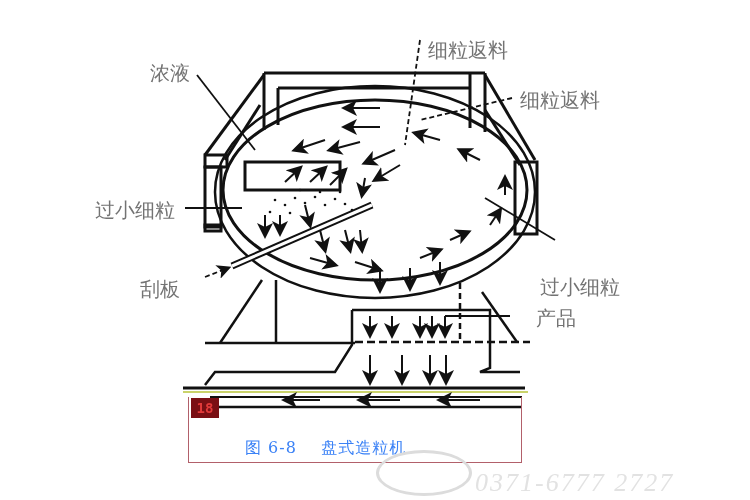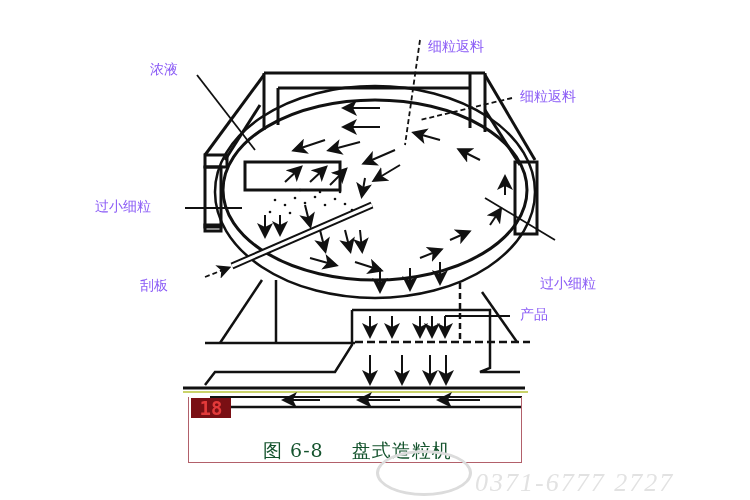--- a/index.html
+++ b/index.html
@@ -1,26 +1,26 @@
 <!DOCTYPE html>
 <html><head>
 <meta charset="utf-8">
 <style>
   html, body { margin:0; padding:0; background:#ffffff; }
   body { width:750px; height:500px; position:relative; overflow:hidden;
          font-family:"DejaVu Sans", sans-serif; }
   .stage { position:absolute; left:0; top:0; width:750px; height:500px; }
   svg.diagram { position:absolute; left:0; top:0; }
-  .lbl { position:absolute; font-size:14px; color:#8b5cf6; white-space:nowrap; line-height:1; font-family:Liberation Serif, serif; }
+  .lbl { position:absolute; font-size:20px; color:#737373; white-space:nowrap; line-height:1; font-family:Liberation Serif, serif; }
   .caption-box { position:absolute; left:188px; top:397px; width:334px; height:66px;
                  border:1.5px solid #b2606a; border-top:none; box-sizing:border-box; }
-  .caption { position:absolute; left:263px; top:438px; font-size:19px; color:#14532d;
+  .caption { position:absolute; left:245px; top:438px; font-size:16px; color:#3b82f6;
              font-family:"DejaVu Serif", serif; letter-spacing:1px; white-space:nowrap; }
-  .page-badge { position:absolute; left:191px; top:398px; width:40px; height:20px;
-                background:#7a0f14; color:#e23a3a; font-size:19px; font-weight:bold;
+  .page-badge { position:absolute; left:191px; top:398px; width:28px; height:20px;
+                background:#7a0f14; color:#e23a3a; font-size:14px; font-weight:bold;
                 text-align:center; line-height:20px; font-family:"DejaVu Sans Mono", monospace; }
   .watermark { position:absolute; left:475px; top:468px; font-size:26px; color:#e2e2e2;
                font-style:italic; font-family:Liberation Serif, serif; letter-spacing:2px; white-space:nowrap; }
   .wm-logo { position:absolute; left:376px; top:450px; width:90px; height:40px;
              border:3px solid #dcdcdc; border-radius:50%; }
 </style>
 </head>
 <body>
 
 <div class="stage">
@@ -154,21 +154,21 @@
       </g>
     </g>
   </svg>
 
   <span class="lbl" style="left:150px;top:63px;">浓液</span>
   <span class="lbl" style="left:95px;top:200px;">过小细粒</span>
   <span class="lbl" style="left:140px;top:279px;">刮板</span>
   <span class="lbl" style="left:428px;top:40px;">细粒返料</span>
   <span class="lbl" style="left:520px;top:90px;">细粒返料</span>
   <span class="lbl" style="left:540px;top:245px;margin-top:32px;">过小细粒</span>
-  <span class="lbl" style="left:520px;top:308px;">产品</span>
+  <span class="lbl" style="left:536px;top:308px;">产品</span>
 
   <div class="caption-box"></div>
   <div class="page-badge">18</div>
   <div class="caption">
     <span>图 6-8</span>&nbsp;&nbsp;&nbsp;
     <span>盘式造粒机</span>
   </div>
 
   <div class="wm-logo"></div>
   <div class="watermark">0371-6777 2727</div>

